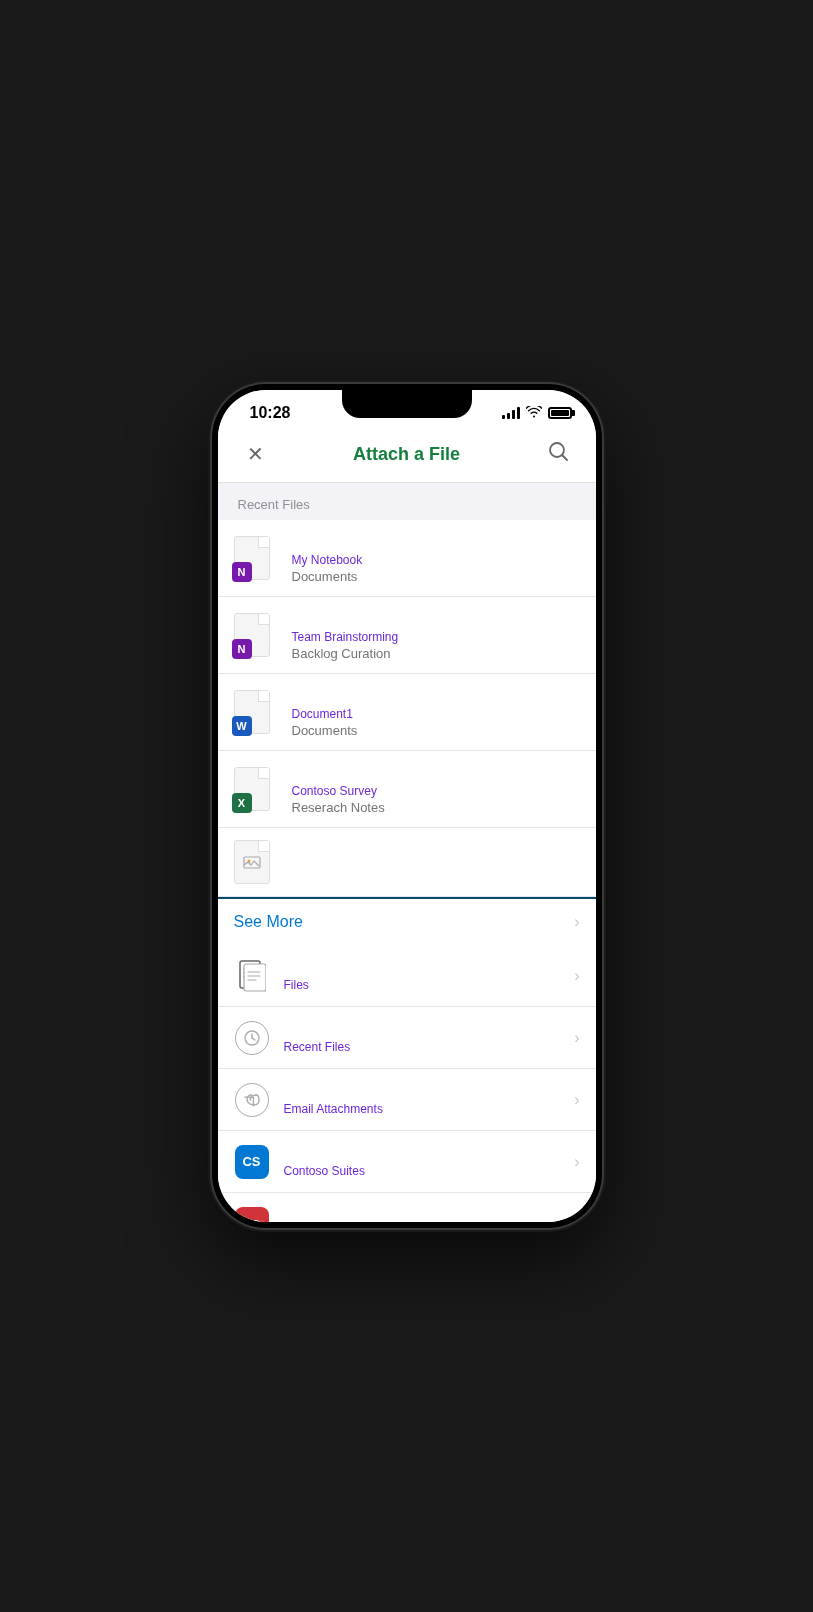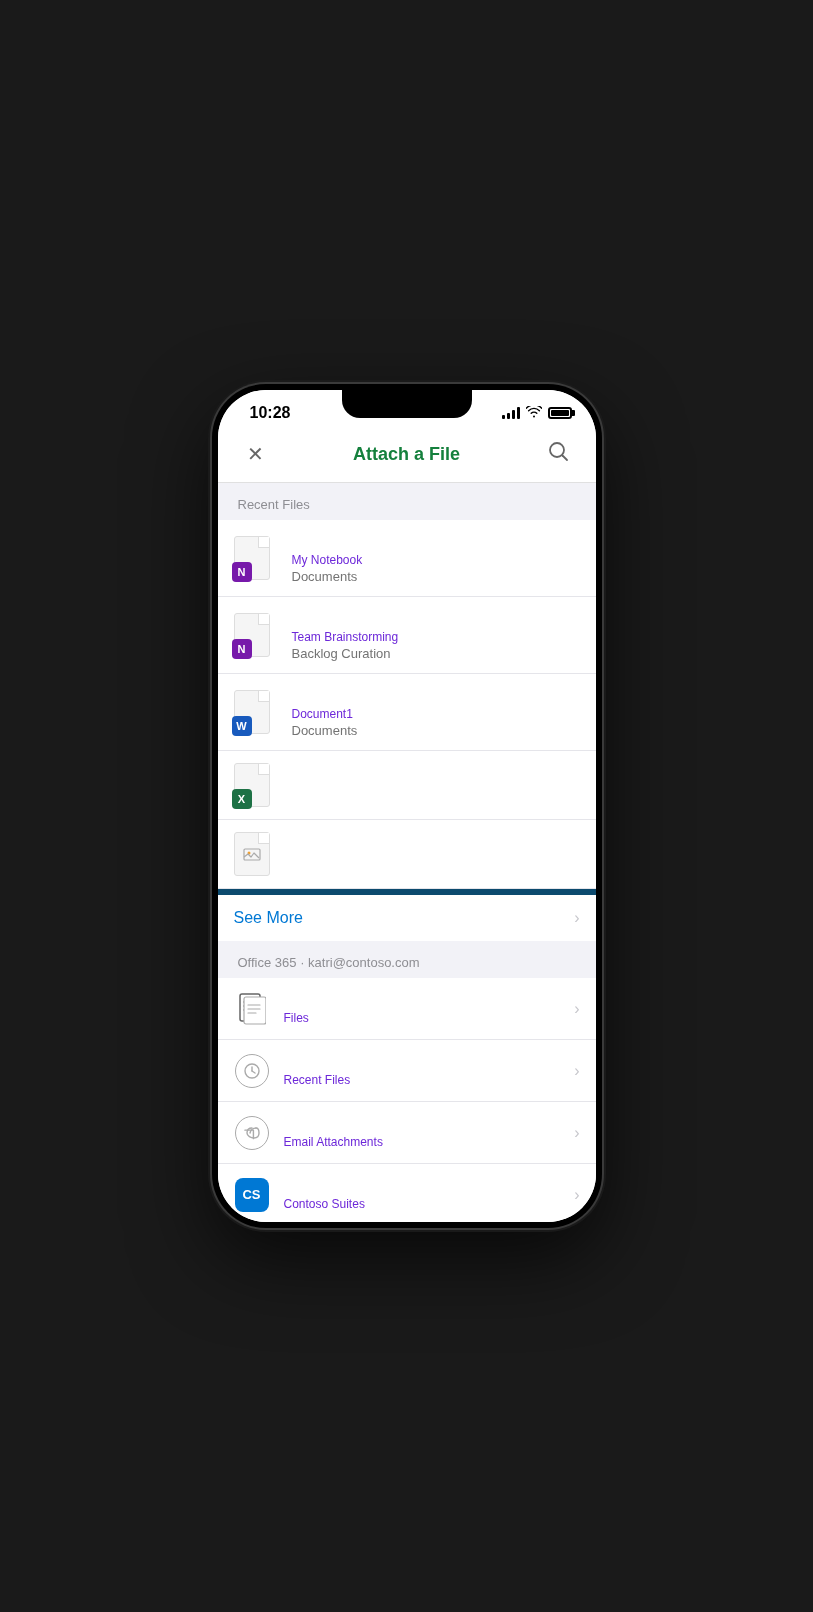--- a/index.html
+++ b/index.html
@@ -313,21 +313,21 @@
     }
 
     
     .see-more-row {
       display: flex;
       align-items: center;
       justify-content: space-between;
       padding: 14px 16px;
       background: #fff;
       cursor: pointer;
-      border-top: 6px solid #0c4a6e;
+      border-top: 2px solid #0c4a6e;
     }
 
     .see-more-text {
       font-size: 16px;
       color: #0078d4;
       font-weight: 400;
     }
 
     
     .storage-section {
@@ -456,41 +456,44 @@
             <div class="item-title">Document1</div>
             <div class="item-subtitle">Documents</div>
           </div>
         </div>
 
         <div class="list-item">
           <div class="file-icon-wrap">
             <div class="file-page"></div>
             <div class="app-badge badge-excel" style="position:absolute;bottom:-2px;left:-2px;width:20px;height:20px;border-radius:4px;display:flex;align-items:center;justify-content:center;font-size:11px;font-weight:700;color:#fff;background:#1d7145;">X</div>
           </div>
+          <div class="item-text">
+            <div class="item-title">Contoso Survey</div>
+            <div class="item-subtitle">Reserach Notes</div>
+          </div>
         </div>
 
         <div class="list-item">
           <div class="file-icon-wrap">
             <div class="file-image-icon">
               <svg width="18" height="16" viewBox="0 0 18 16" fill="none">
                 <rect x="1" y="3" width="16" height="11" rx="1" stroke="#aaa" stroke-width="1.2" fill="#f5f5f5"></rect>
                 <circle cx="6" cy="7" r="1.5" fill="#f0a030"></circle>
                 <path d="M1 11l4-3 3 3 3-4 5 5" stroke="#aaa" stroke-width="1.2" stroke-linejoin="round" fill="none"></path>
               </svg>
             </div>
           </div>
         </div>
 
         <div class="see-more-row">
           <span class="see-more-text">See More</span>
           <span class="chevron">›</span>
         </div>
       </div>
 
-      <div class="storage-header section-header">Office 365 · katri@contoso.com</div>
 
       <div class="list-section storage-section">
 
         <div class="list-item">
           <div class="storage-icon">
             <svg width="28" height="32" viewBox="0 0 28 32" fill="none">
               <rect x="2" y="1" width="20" height="27" rx="2" stroke="#666" stroke-width="1.5" fill="none"></rect>
               <line x1="6" y1="9" x2="18" y2="9" stroke="#666" stroke-width="1.5" stroke-linecap="round"></line>
               <line x1="6" y1="13" x2="18" y2="13" stroke="#666" stroke-width="1.5" stroke-linecap="round"></line>
               <line x1="6" y1="17" x2="14" y2="17" stroke="#666" stroke-width="1.5" stroke-linecap="round"></line>

